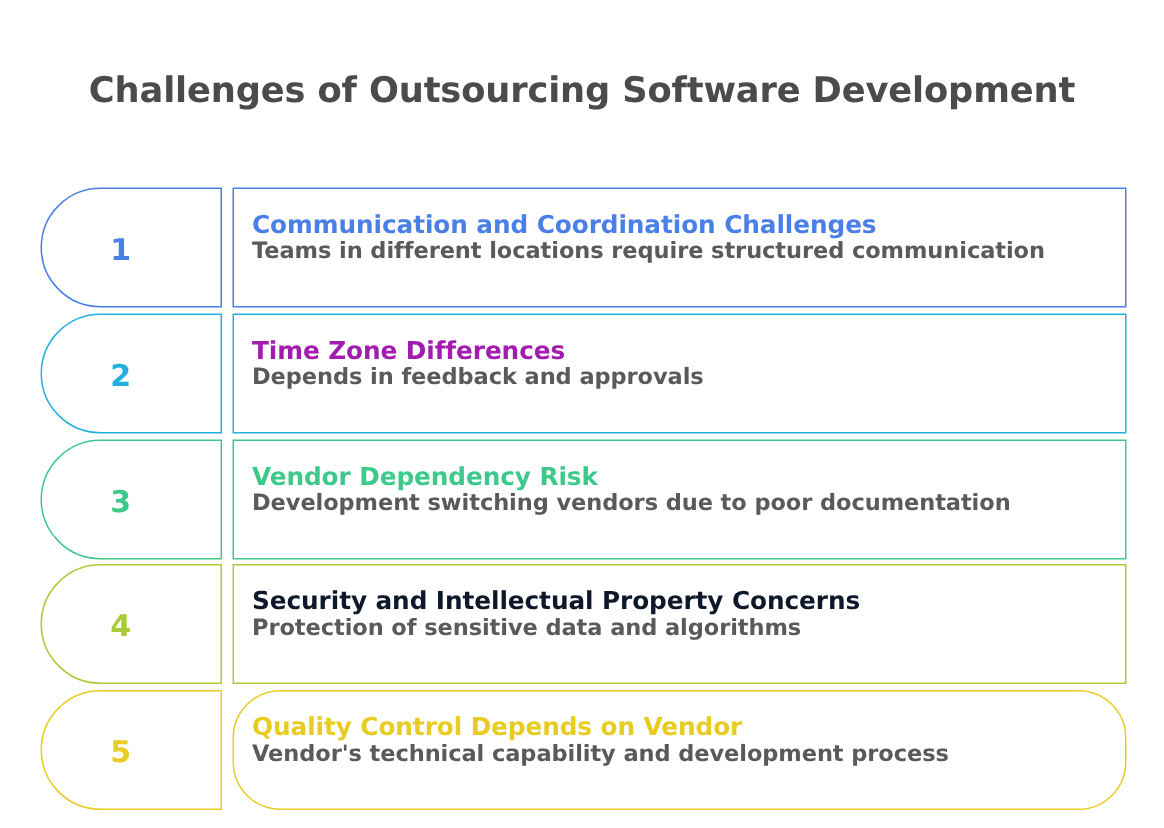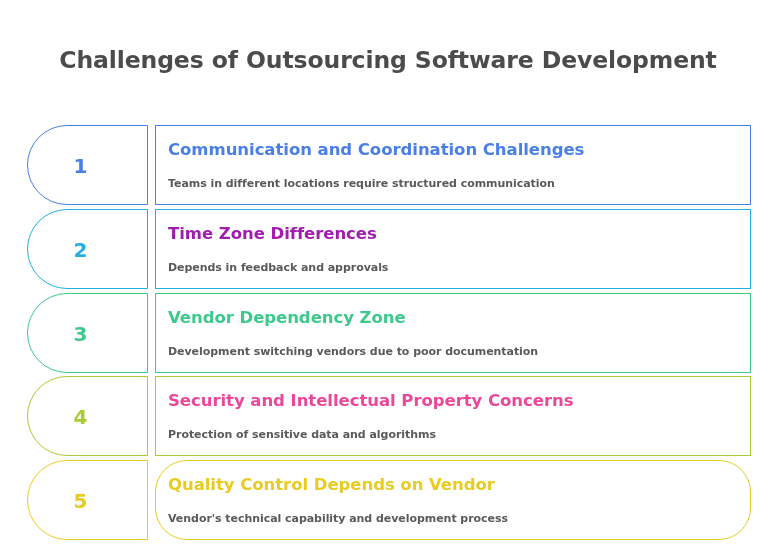--- a/index.html
+++ b/index.html
@@ -95,22 +95,22 @@
     font-size: 16.5px;
     font-weight: bold;
     color: #4a7fe8;
     white-space: nowrap;
     letter-spacing: -0.05px;
   }
 
   .card-subtext {
     position: absolute;
     left: 12px;
-    top: 51px;
-    font-size: 11px;
+    top: 32px;
+    font-size: 15px;
     font-weight: bold;
     color: #5a5a5a;
     white-space: nowrap;
     letter-spacing: -0.05px;
   }
 </style>
 </head>
 <body>
 
 <div id="infographic" style="background: rgb(255, 255, 255); padding-left: 10px;">
@@ -134,30 +134,30 @@
         <div class="content-card" style="border-color: rgb(35, 176, 224);">
           <div class="card-heading" style="color: #a21caf;">Time Zone Differences</div>
           <div class="card-subtext" style="color: rgb(90, 90, 90);">Depends in feedback and approvals</div>
         </div>
       </div>
       <div class="row">
         <div class="number-badge" style="border-color: rgb(62, 201, 140);">
           <div class="number-label" style="color: rgb(62, 201, 140);">3</div>
         </div>
         <div class="content-card" style="border-color: rgb(62, 201, 140);">
-          <div class="card-heading" style="color: rgb(62, 201, 140);">Vendor Dependency Zone</div>
+          <div class="card-heading" style="color: rgb(62, 201, 140);">Vendor Dependency Risk</div>
           <div class="card-subtext" style="color: rgb(90, 90, 90);">Development switching vendors due to poor documentation</div>
         </div>
       </div>
       <div class="row">
         <div class="number-badge" style="border-color: rgb(168, 204, 51);">
           <div class="number-label" style="color: rgb(168, 204, 51);">4</div>
         </div>
         <div class="content-card" style="border-color: rgb(168, 204, 51);">
-          <div class="card-heading" style="color: #ec4899;">Security and Intellectual Property Concerns</div>
+          <div class="card-heading" style="color: #0f172a;">Security and Intellectual Property Concerns</div>
           <div class="card-subtext" style="color: rgb(90, 90, 90);">Protection of sensitive data and algorithms</div>
         </div>
       </div>
       <div class="row">
         <div class="number-badge" style="border-color: rgb(232, 204, 34);">
           <div class="number-label" style="color: rgb(232, 204, 34);">5</div>
         </div>
         <div class="content-card" style="border-color: rgb(232, 204, 34); border-radius: 32px;">
           <div class="card-heading" style="color: rgb(232, 204, 34);">Quality Control Depends on Vendor</div>
           <div class="card-subtext" style="color: rgb(90, 90, 90);">Vendor's technical capability and development process</div>

